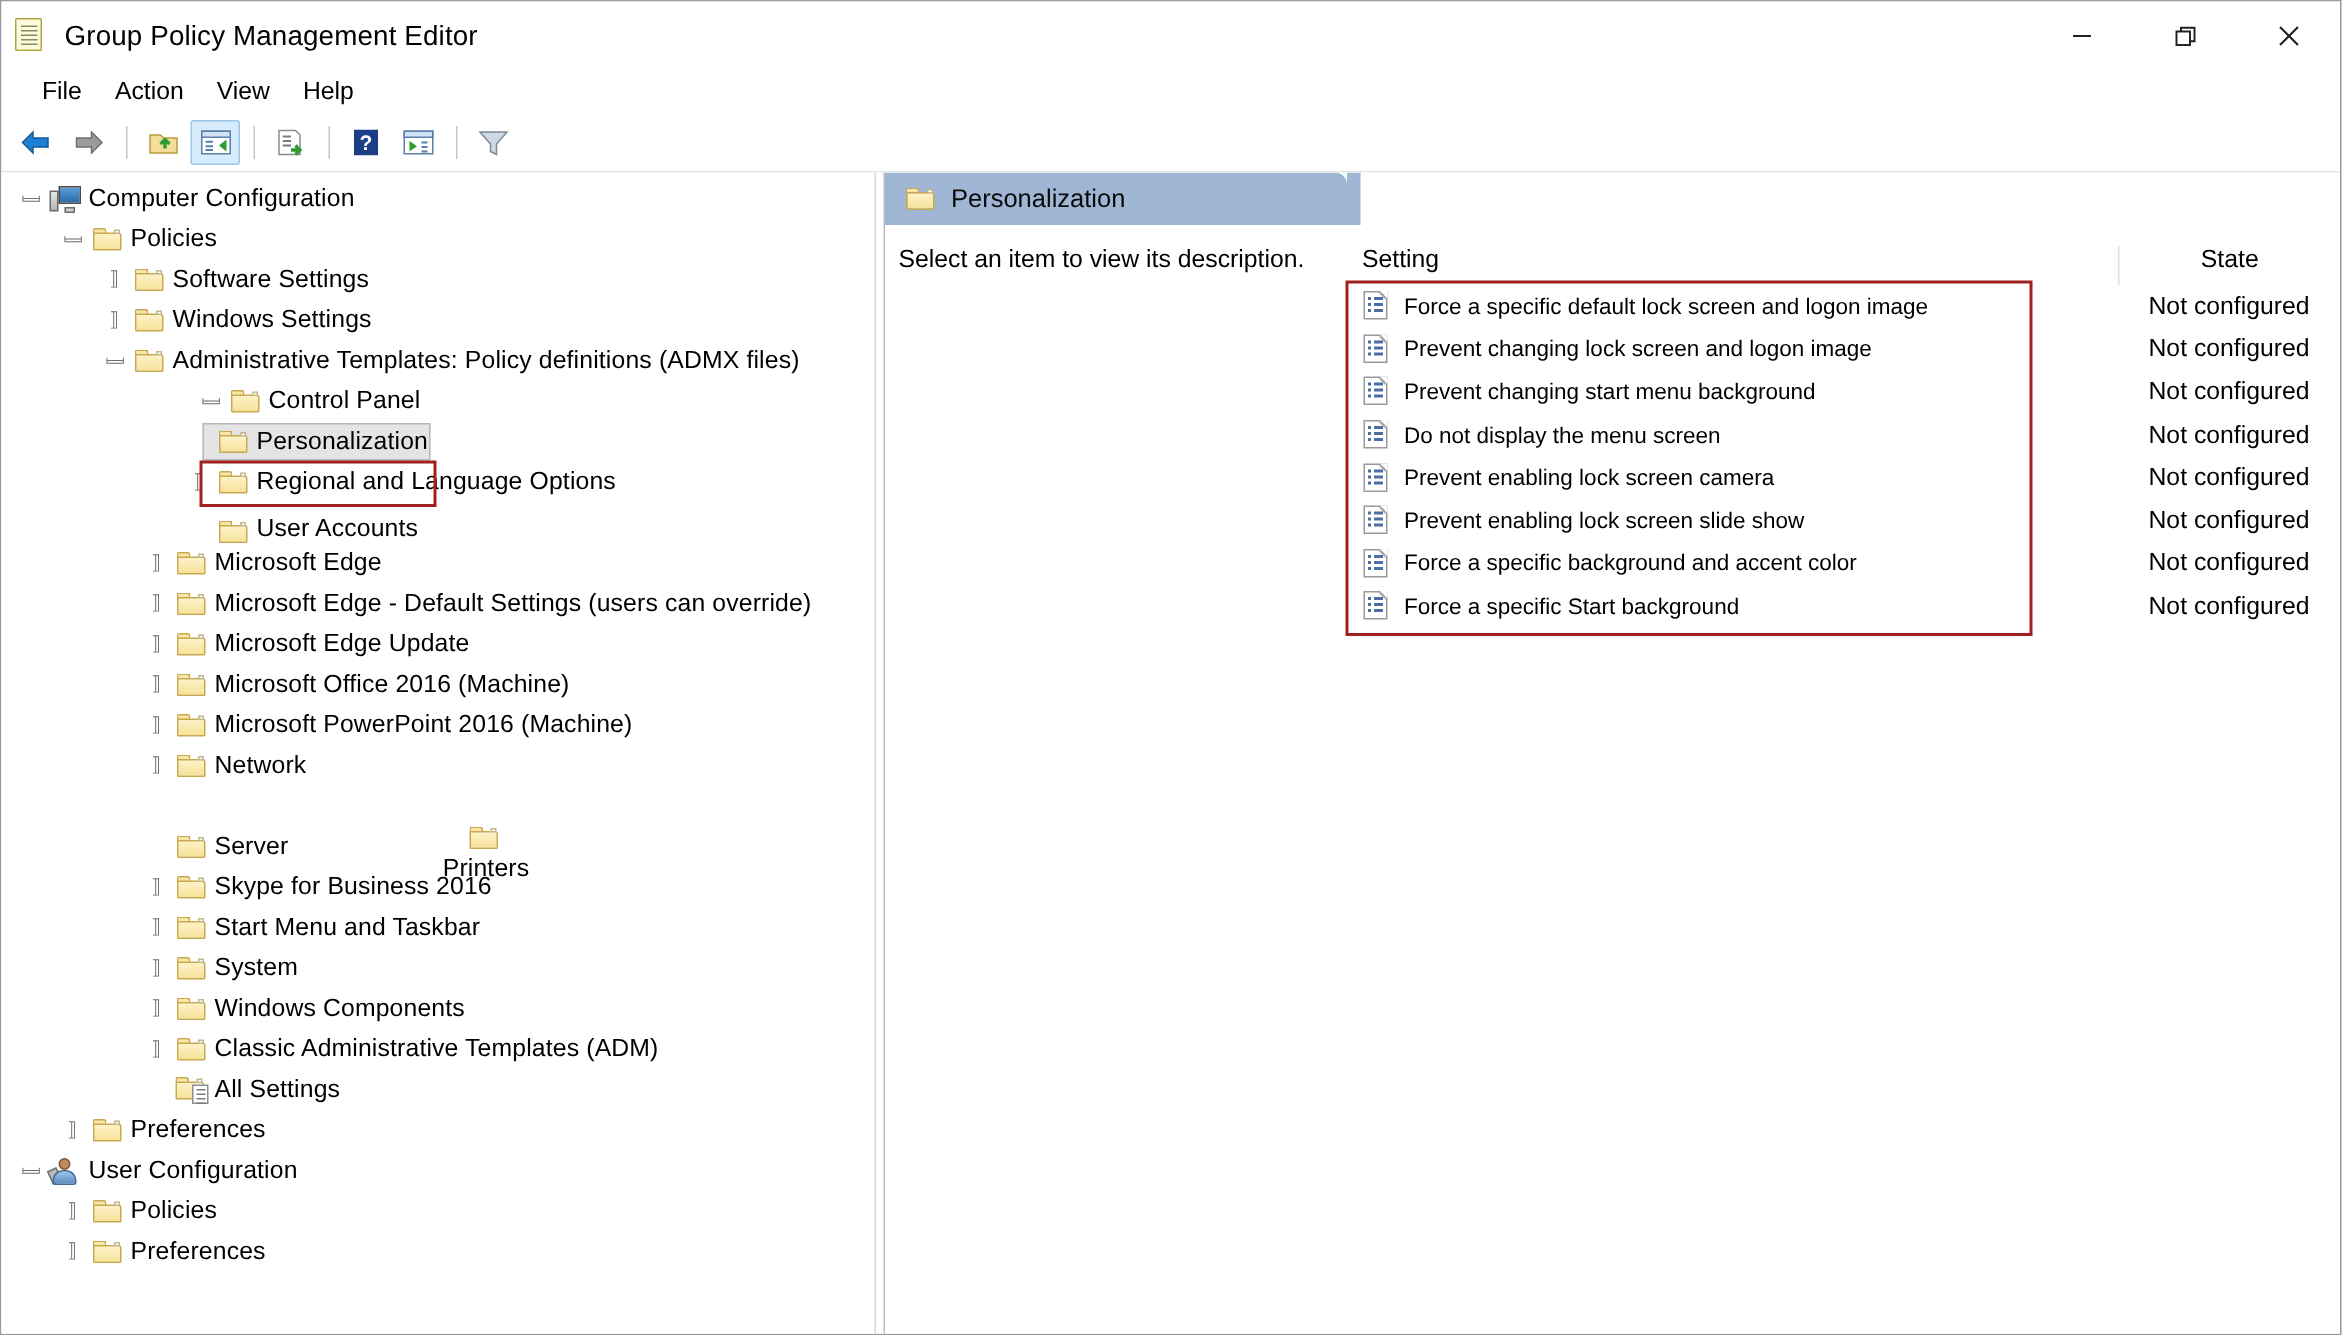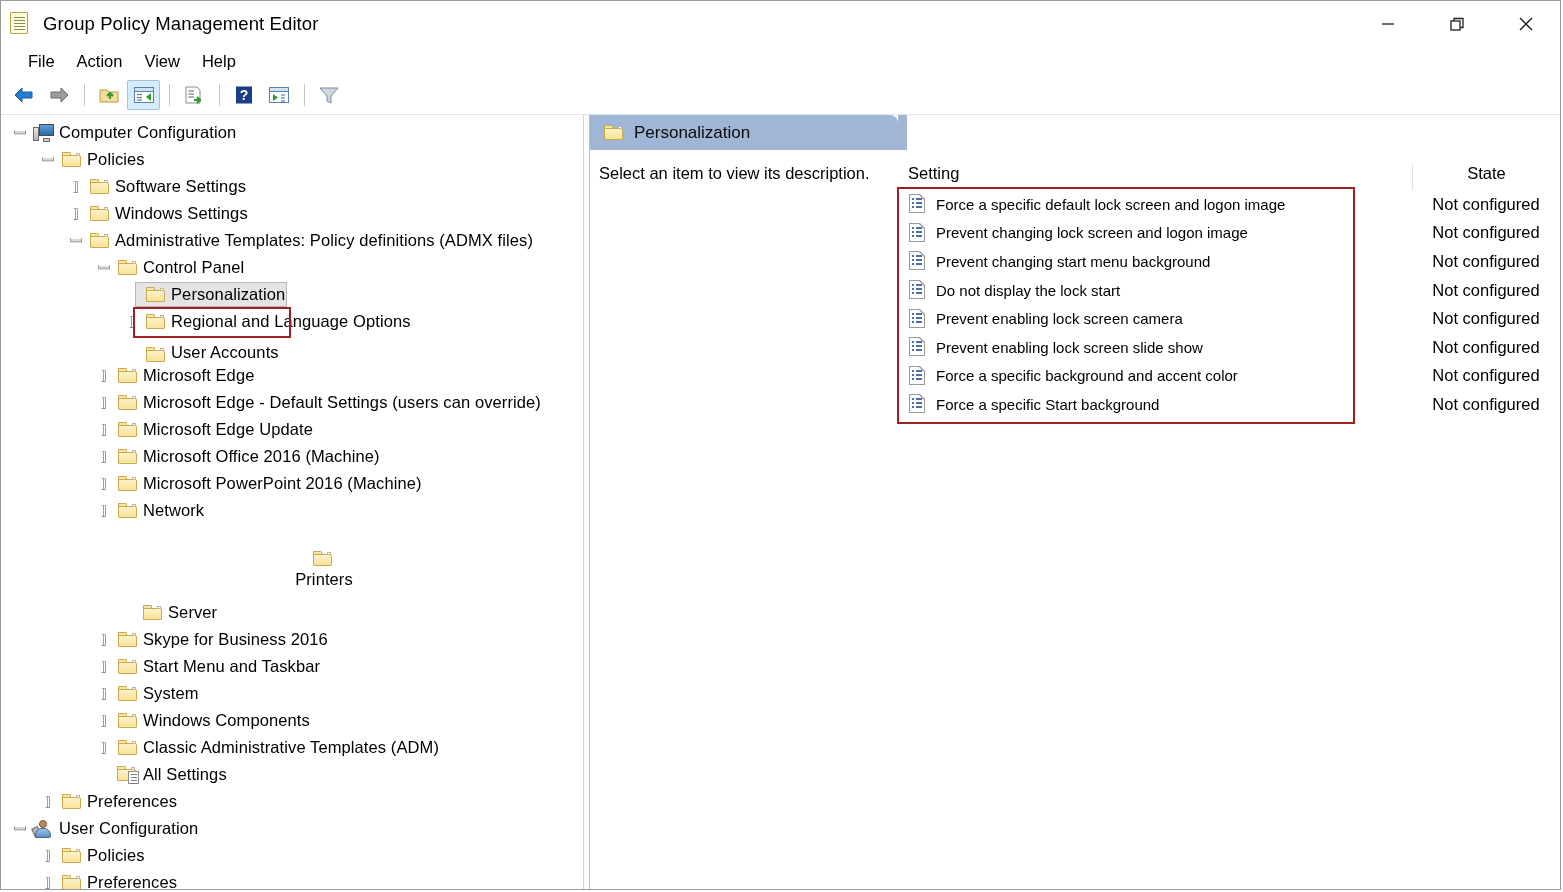--- a/index.html
+++ b/index.html
@@ -574,21 +574,21 @@
             </div>
             <div class="ticon">
               <div class="folder">
                 <div class="ft"></div>
                 <div class="fb"></div>
                 <div class="fw"></div>
               </div>
             </div>
             <div class="tlabel">Administrative Templates: Policy definitions (ADMX files)</div>
           </div>
-          <div class="tnode" style="padding-left: 92px;">
+          <div class="tnode" style="padding-left: 116px; margin-left: 12px;">
             <div class="twist">
               <span class="chev" style="transform: rotate(90deg); display: inline-block;">⟧</span>
             </div>
             <div class="ticon">
               <div class="folder">
                 <div class="ft"></div>
                 <div class="fb"></div>
                 <div class="fw"></div>
               </div>
             </div>
@@ -712,21 +712,21 @@
             <div class="twist"></div>
             <div class="ticon">
               <div class="folder">
                 <div class="ft"></div>
                 <div class="fb"></div>
                 <div class="fw"></div>
               </div>
             </div>
             <div class="tlabel">Printers</div>
           </div>
-          <div class="tnode" style="padding-left: 117px; margin-top: 48px;">
+          <div class="tnode" style="padding-left: 92px;">
             <div class="twist"></div>
             <div class="ticon">
               <div class="folder">
                 <div class="ft"></div>
                 <div class="fb"></div>
                 <div class="fw"></div>
               </div>
             </div>
             <div class="tlabel">Server</div>
           </div>
@@ -918,21 +918,21 @@
                   <div class="slabel">Prevent changing start menu background</div>
                 </div>
                 <div class="statecell">Not configured</div>
               </div>
               <div class="srow">
                 <div class="scell">
                   <div class="sicon">
                     <div class="pg"></div>
                     <div class="bl"></div>
                   </div>
-                  <div class="slabel">Do not display the lock start</div>
+                  <div class="slabel">Do not display the menu screen</div>
                 </div>
                 <div class="statecell">Not configured</div>
               </div>
               <div class="srow">
                 <div class="scell">
                   <div class="sicon">
                     <div class="pg"></div>
                     <div class="bl"></div>
                   </div>
                   <div class="slabel">Prevent enabling lock screen camera</div>

